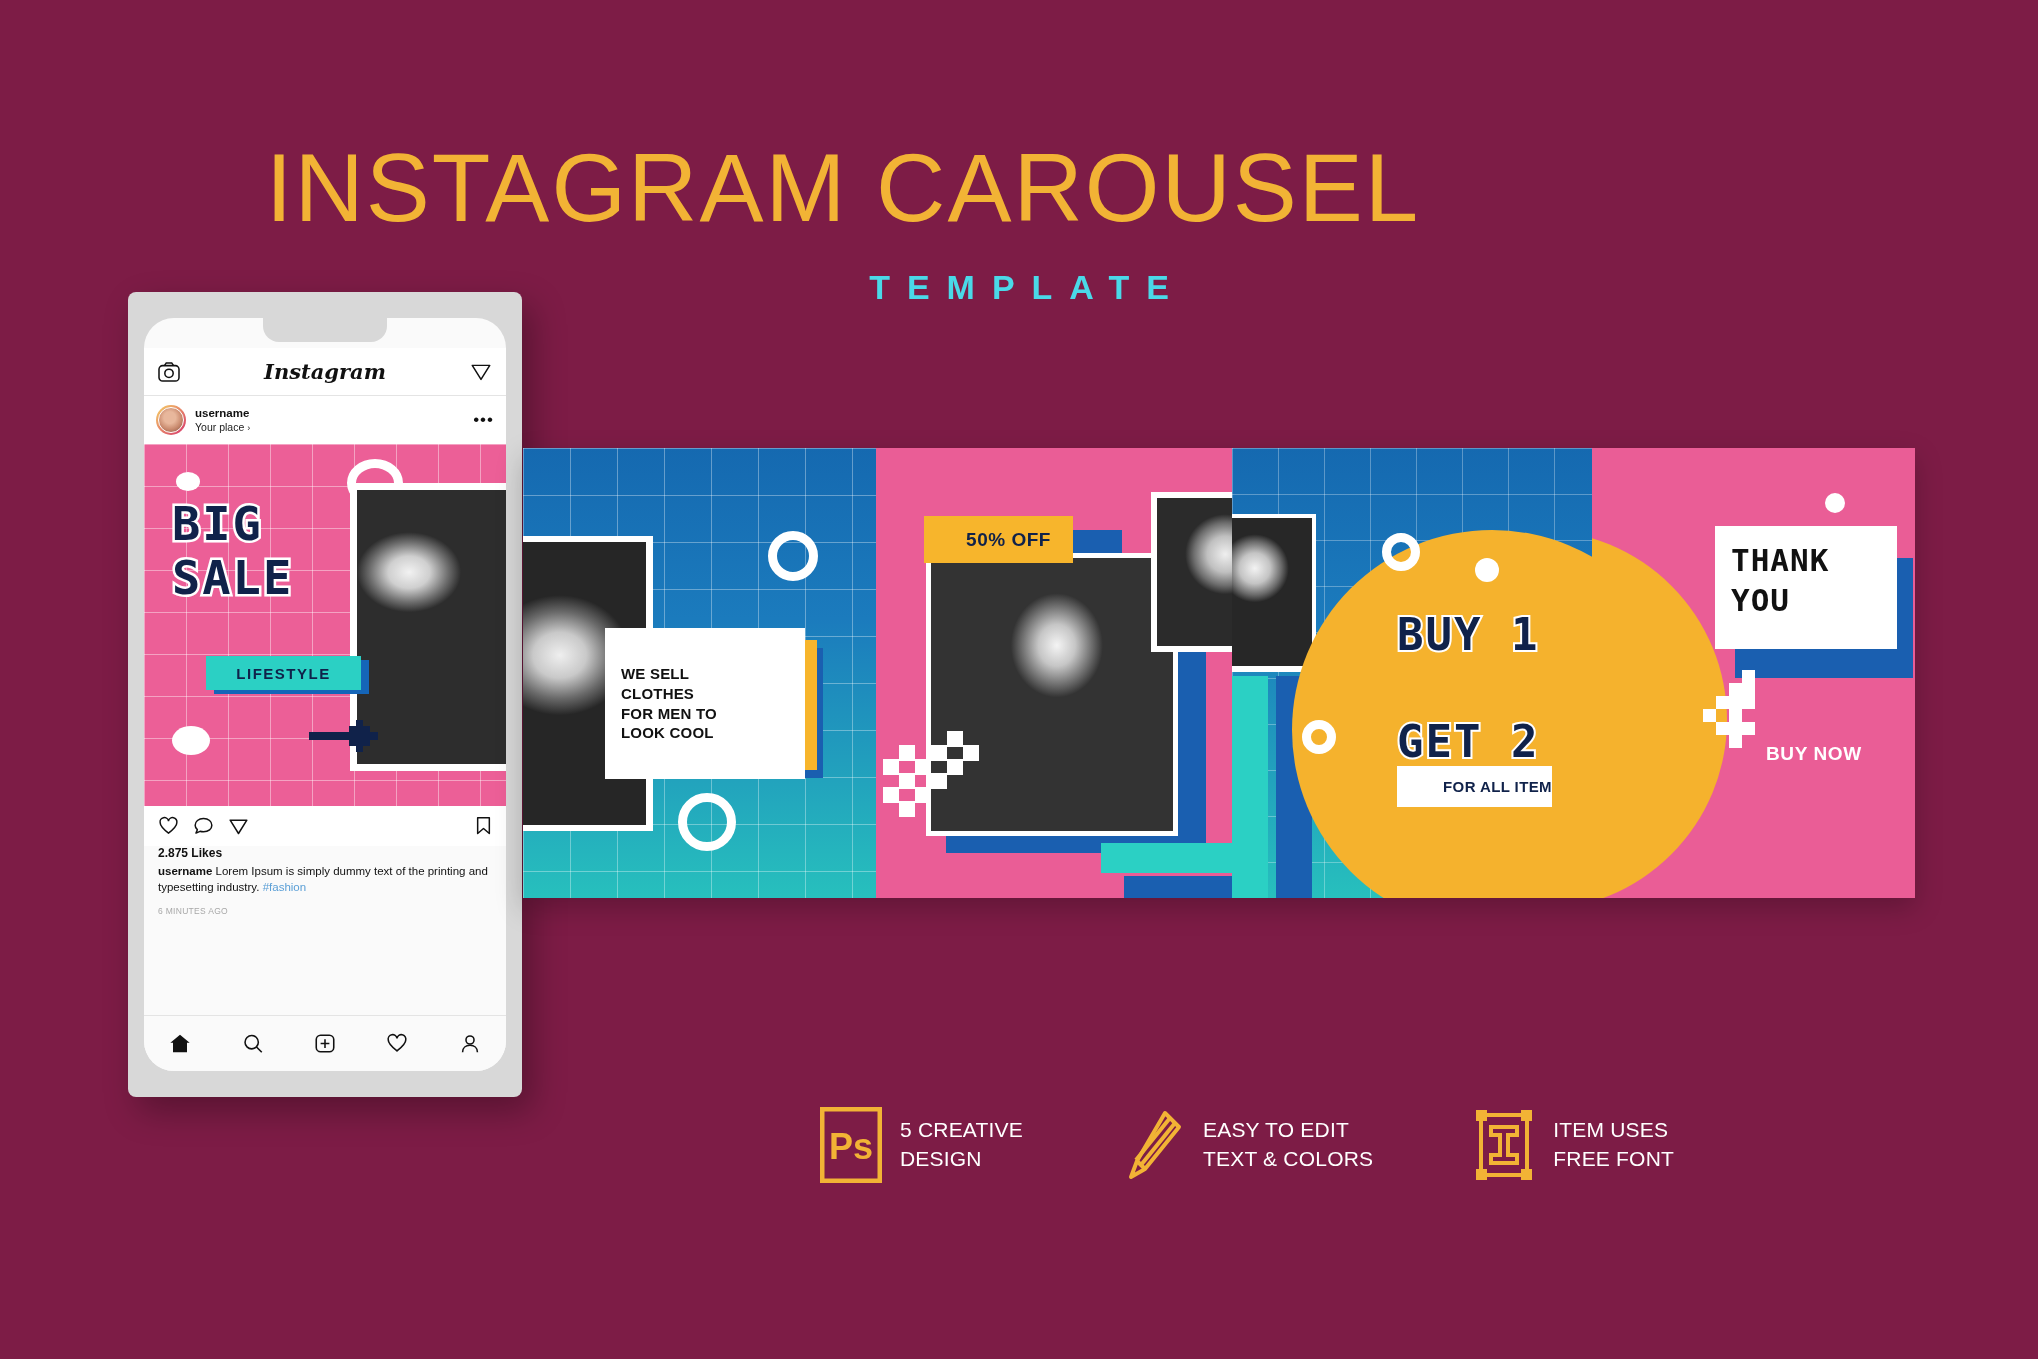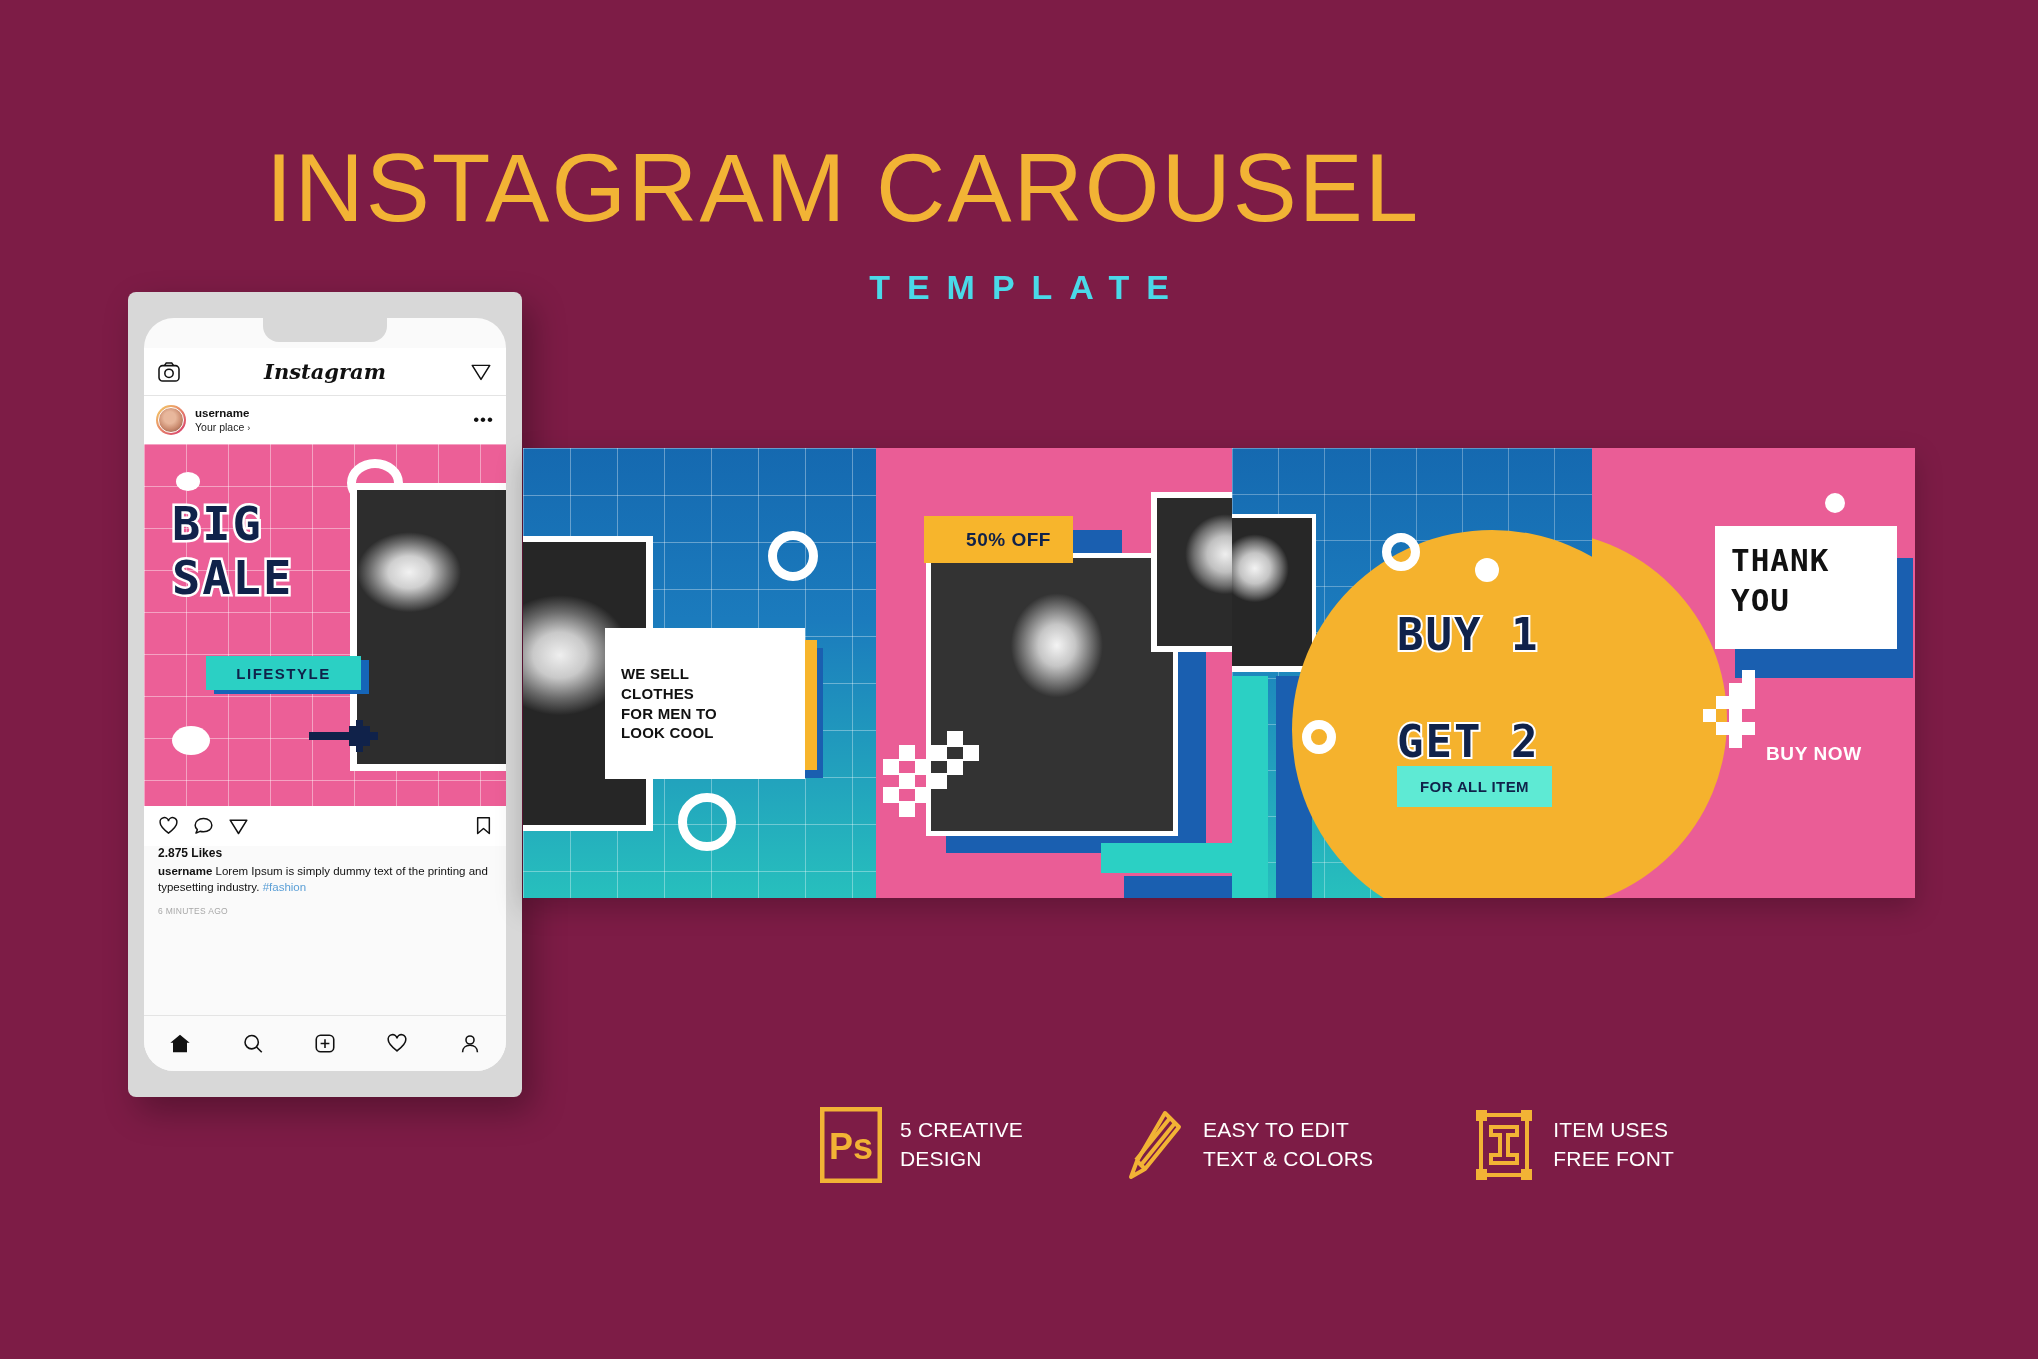--- a/index.html
+++ b/index.html
@@ -129,21 +129,21 @@
   }
   .txtcard span { font-size:15px; font-weight:bold; color:#111; line-height:1.32; letter-spacing:.2px;}
 
   .badge-yellow {
     position:absolute; background:#f7b52c; display:flex; align-items:center; justify-content:center;
     z-index:6;
   }
   .badge-yellow span { font-size:19px; font-weight:bold; color:#10224a; letter-spacing:.5px;}
 
   .btn-white {
-    position:absolute; background:#5eead4; display:flex; align-items:center; justify-content:center; z-index:7;
+    position:absolute; background:#ffffff; display:flex; align-items:center; justify-content:flex-end; z-index:7;
   }
   .btn-white span { font-size:15px; font-weight:bold; color:#10224a; letter-spacing:.4px; }
 
   .yellow-circle { position:absolute; border-radius:50%; background:#f5b22d; }
 
   
   .pixel {
     font-family:"DejaVu Sans Mono", monospace;
     font-weight:bold;
     color:#10224a;

